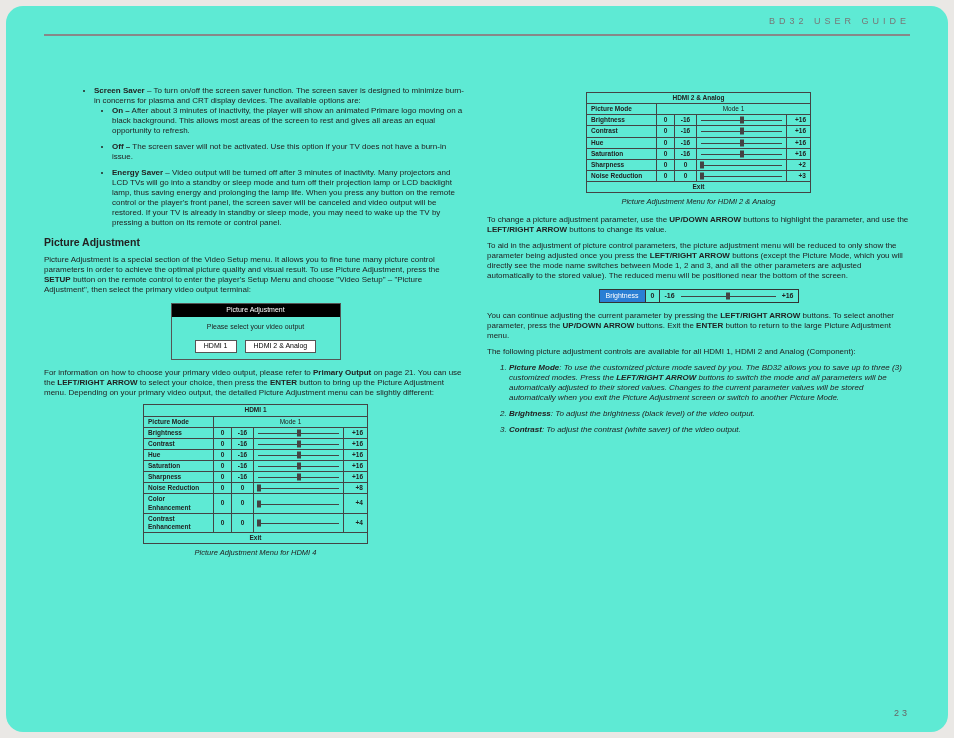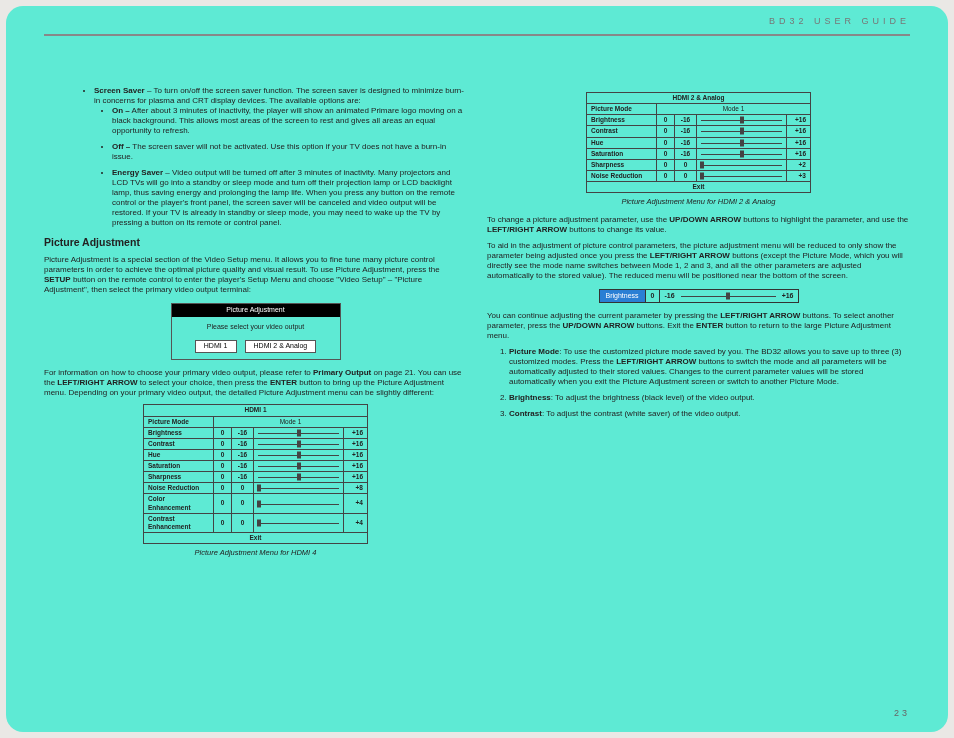--- a/index.html
+++ b/index.html
@@ -135,21 +135,21 @@
     padding: 2px 6px;
     border-right: 1px solid #333;
   }
   .mini-slider .ms-c0 { padding: 2px 5px; border-right: 1px solid #333; font-weight: bold; }
   .mini-slider .ms-min { padding: 2px 4px; font-weight: bold; }
   .mini-slider .ms-track {
     flex: 1; position: relative; height: 12px;
   }
   .mini-slider .ms-track .slider-track { left:2px; right:2px; }
   .mini-slider .ms-max { padding: 2px 4px; font-weight: bold; }
-  ol { padding-left: 22px; }
+  ol { padding-left: 22px; font-style: italic; }
   ol li { margin-bottom: 6px; }
   .page-num {
     position: absolute;
     right: 38px;
     bottom: 14px;
     font-size: 9px;
     letter-spacing: 3px;
     color: #666;
   }
 </style>
@@ -384,20 +384,21 @@
             <div class="slider-thumb" style="left:50%"></div>
           </div>
         <div class="ms-max">+16</div>
       </div>
 
       <p>
         <span>You can continue adjusting the current parameter by pressing the </span><b>LEFT/RIGHT ARROW</b><span> buttons.  To select another parameter, press the </span><b>UP/DOWN ARROW</b><span> buttons.  Exit the </span><b>ENTER</b><span> button to return to the large Picture Adjustment menu.</span>
       </p>
 
 
+      <p>The following picture adjustment controls are available for all HDMI 1, HDMI 2 and Analog (Component):</p>
 
       <ol>
         <li><b>Picture Mode</b><span>: To use the customized picture mode saved by you. The BD32 allows you to save up to three (3) customized modes. Press the </span><b>LEFT/RIGHT ARROW</b><span> buttons to switch the mode and all parameters will be automatically adjusted to their stored values.  Changes to the current parameter values will be stored automatically when you exit the Picture Adjustment screen or switch to another Picture Mode.</span></li>
         <li><b>Brightness</b><span>: To adjust the brightness (black level) of the video output.</span></li>
         <li><b>Contrast</b><span>: To adjust the contrast (white saver) of the video output.</span></li>
       </ol>
     </div>
   </div>
 
   <div class="page-num">23</div>

